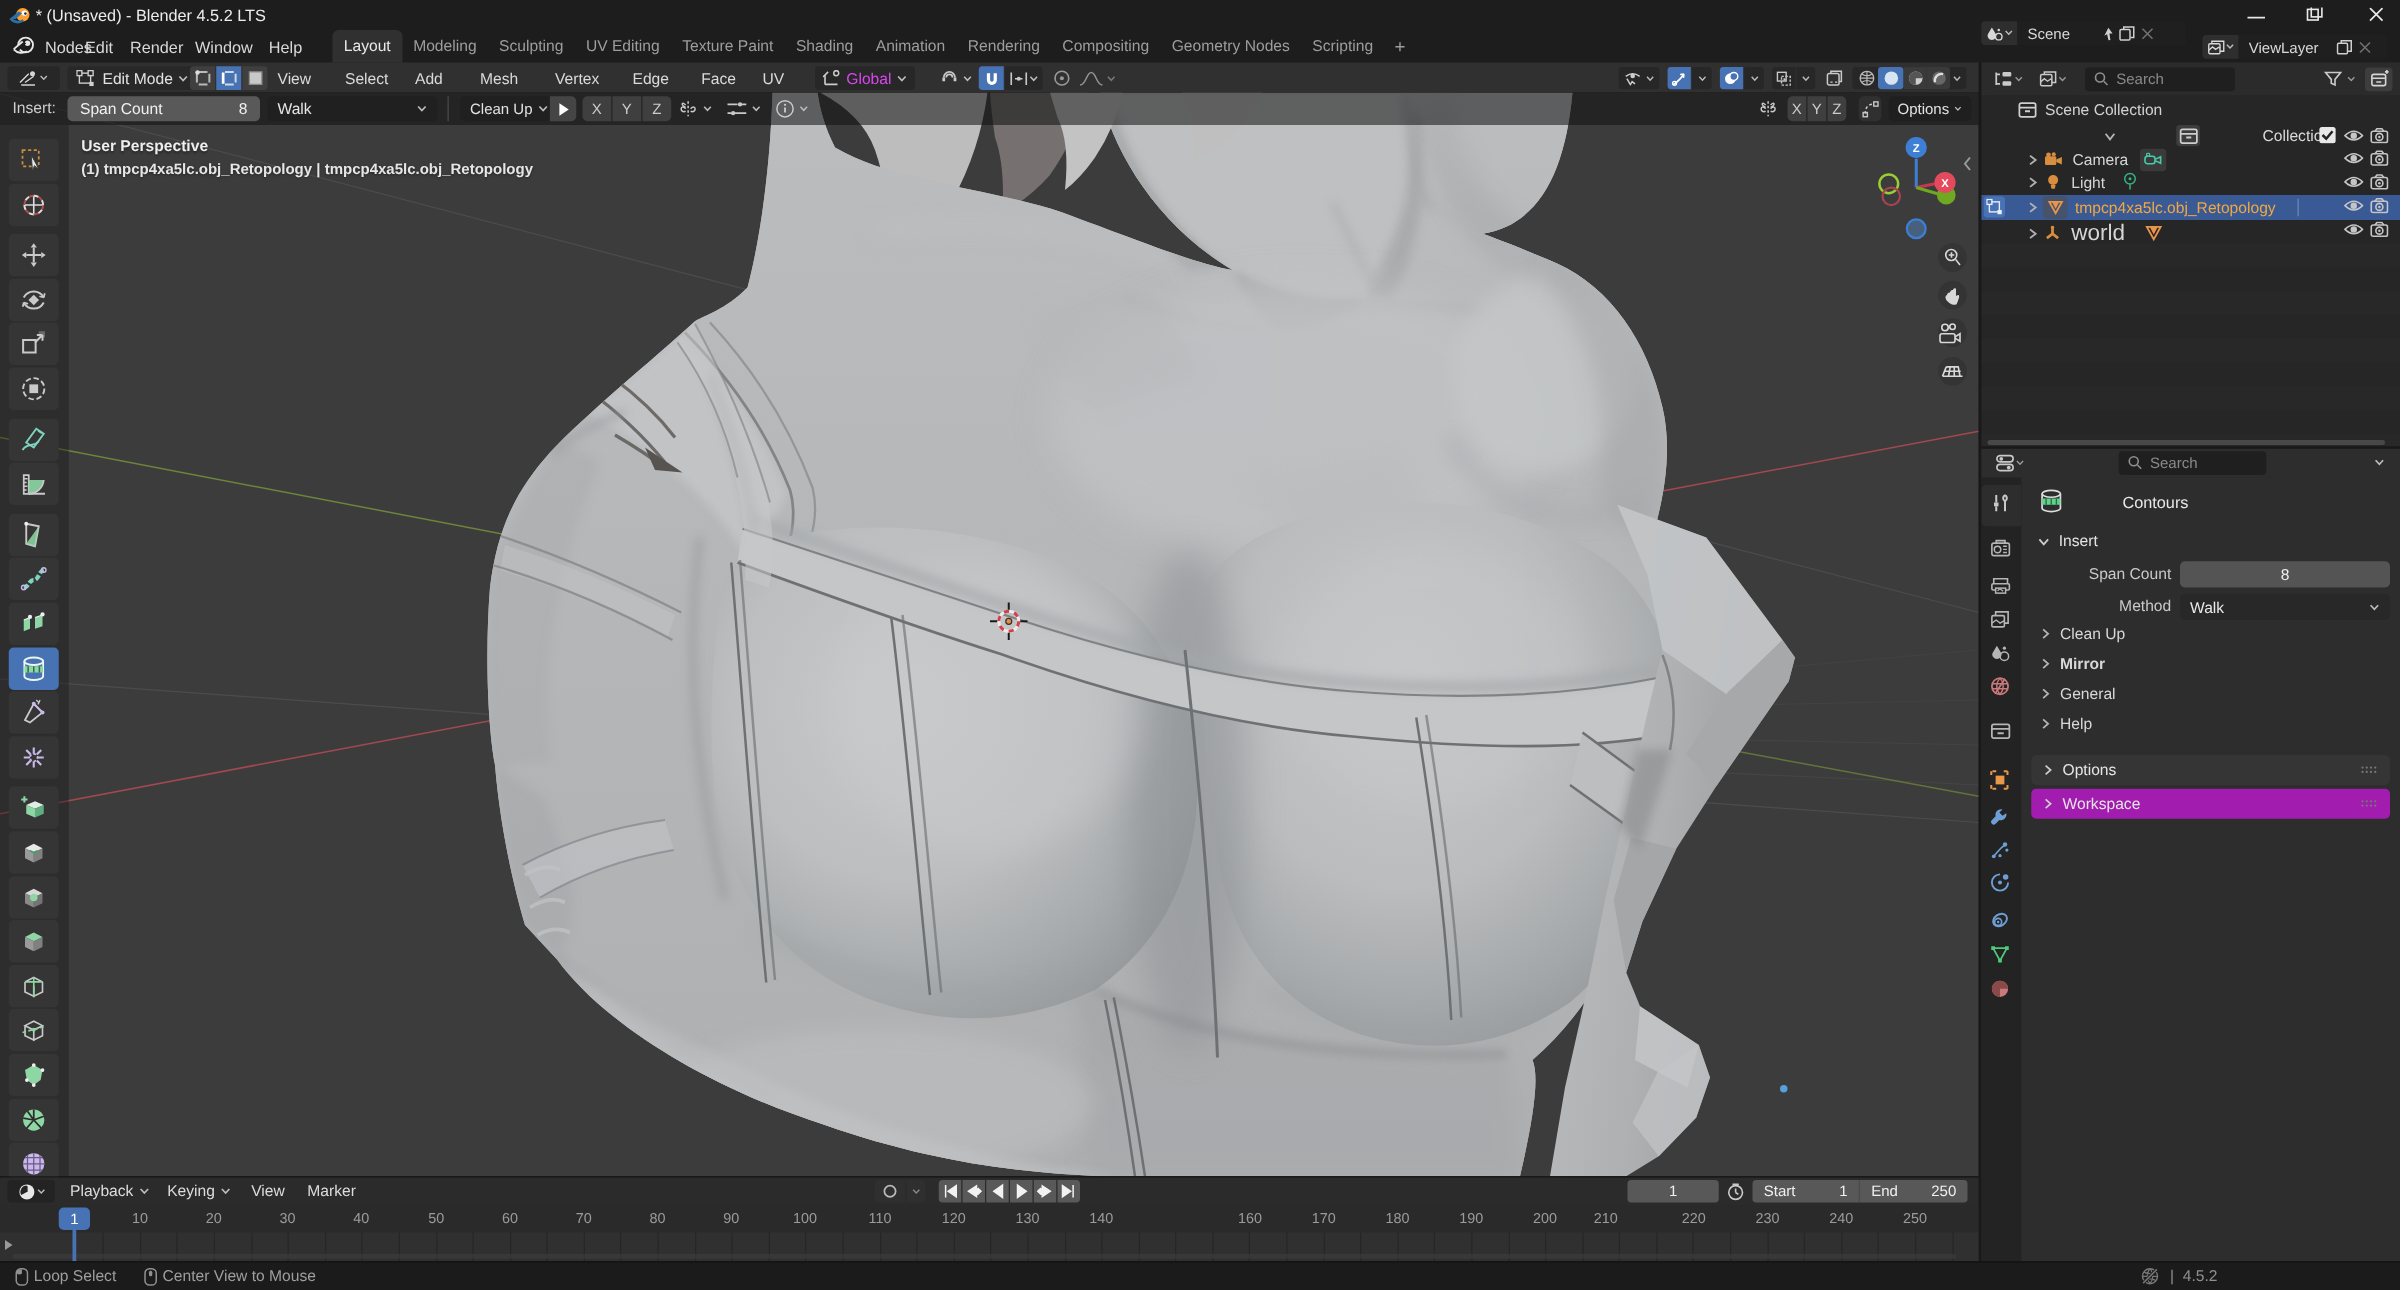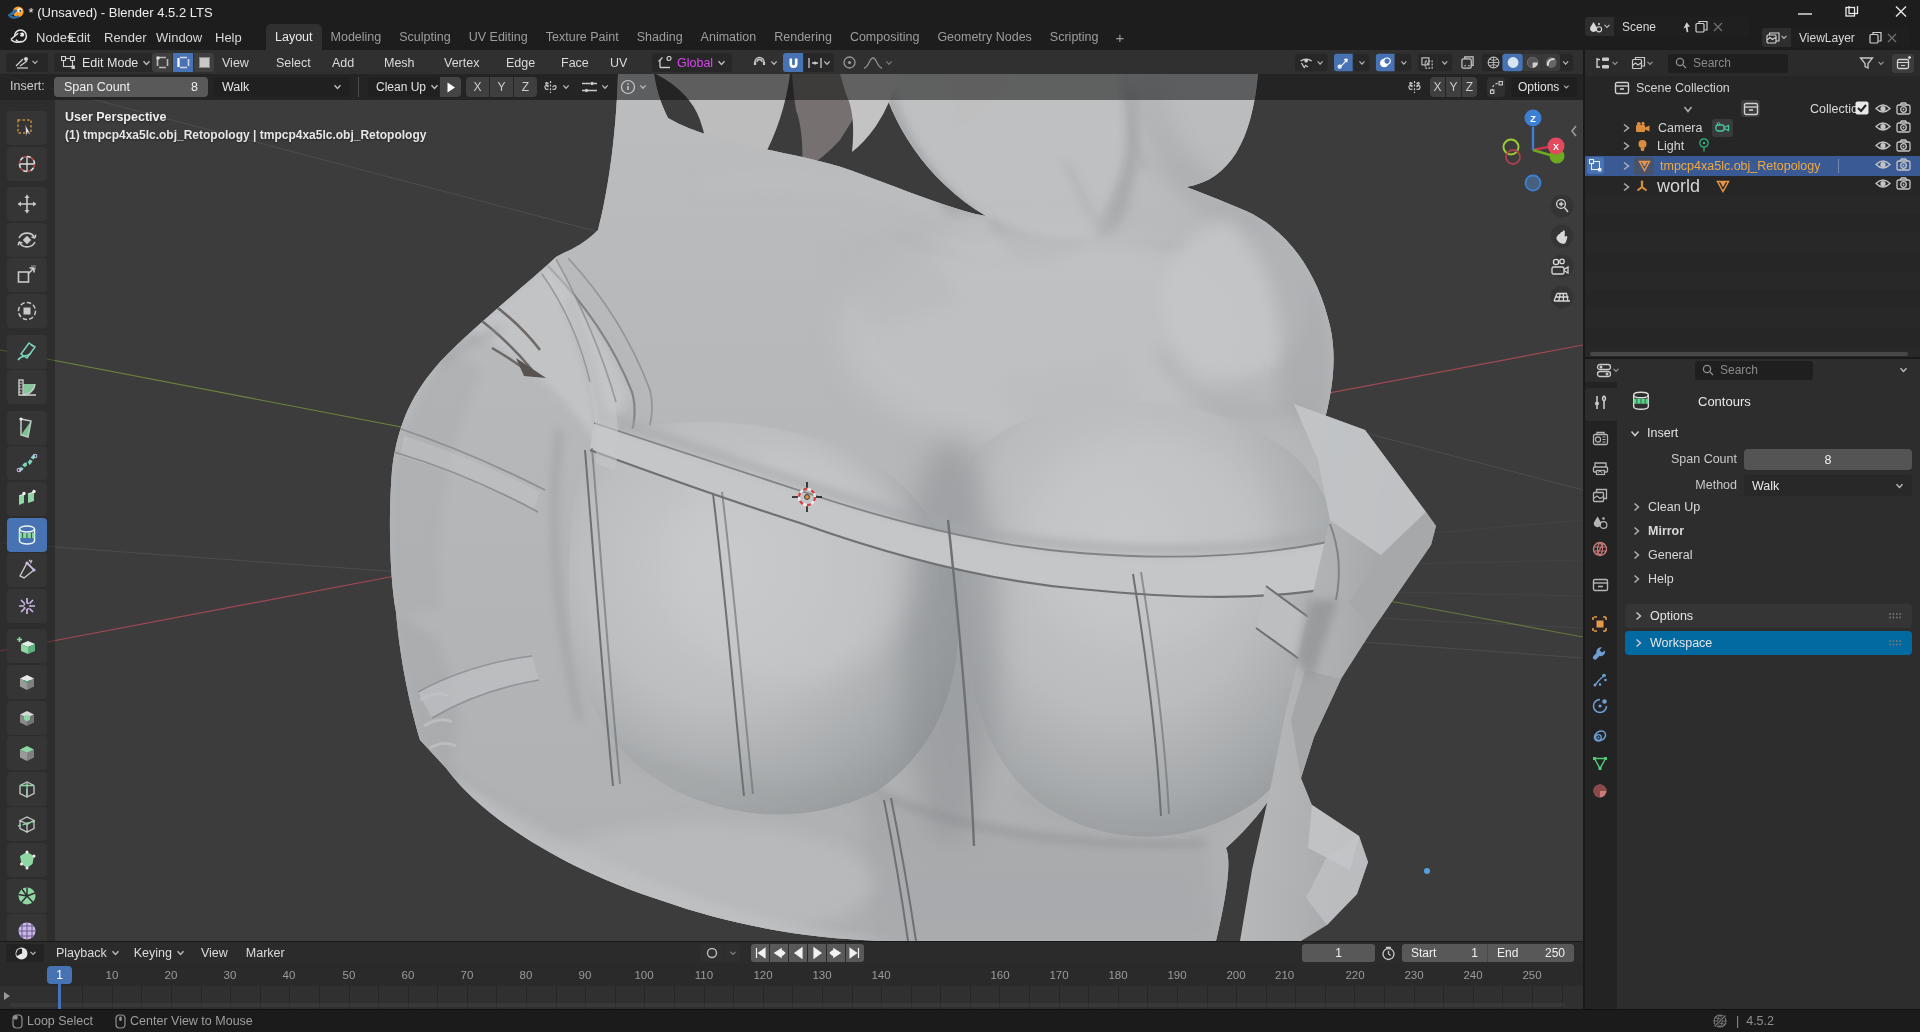--- a/index.html
+++ b/index.html
@@ -1310,21 +1310,21 @@
             <circle cx="8.8" cy="2" r="0.9"></circle>
             <circle cx="12.2" cy="2" r="0.9"></circle>
             <circle cx="2" cy="5.5" r="0.9"></circle>
             <circle cx="5.4" cy="5.5" r="0.9"></circle>
             <circle cx="8.8" cy="5.5" r="0.9"></circle>
             <circle cx="12.2" cy="5.5" r="0.9"></circle>
           </g>
         </svg>
       </span>
     </div>
-    <div class="abs row" style="left:1625px;top:631px;width:287px;height:24px;background:#0369a1;border-radius:4px;padding:0 10px;">
+    <div class="abs row" style="left:1625px;top:631px;width:287px;height:24px;background:#a21caf;border-radius:4px;padding:0 10px;">
 <svg width="7" height="10" viewBox="0 0 7 10">
         <path d="M1.5 1.5 L5.5 5 L1.5 8.5" stroke="#ccc" stroke-width="1.4" fill="none"></path>
       </svg>
 <span style="color:#e5e5e5;font-size:12.5px;margin-left:8px;">Workspace</span>
       <span style="margin-left:auto;">
         <svg width="14" height="8" viewBox="0 0 14 8">
           <g fill="#777">
             <circle cx="2" cy="2" r="0.9"></circle>
             <circle cx="5.4" cy="2" r="0.9"></circle>
             <circle cx="8.8" cy="2" r="0.9"></circle>

